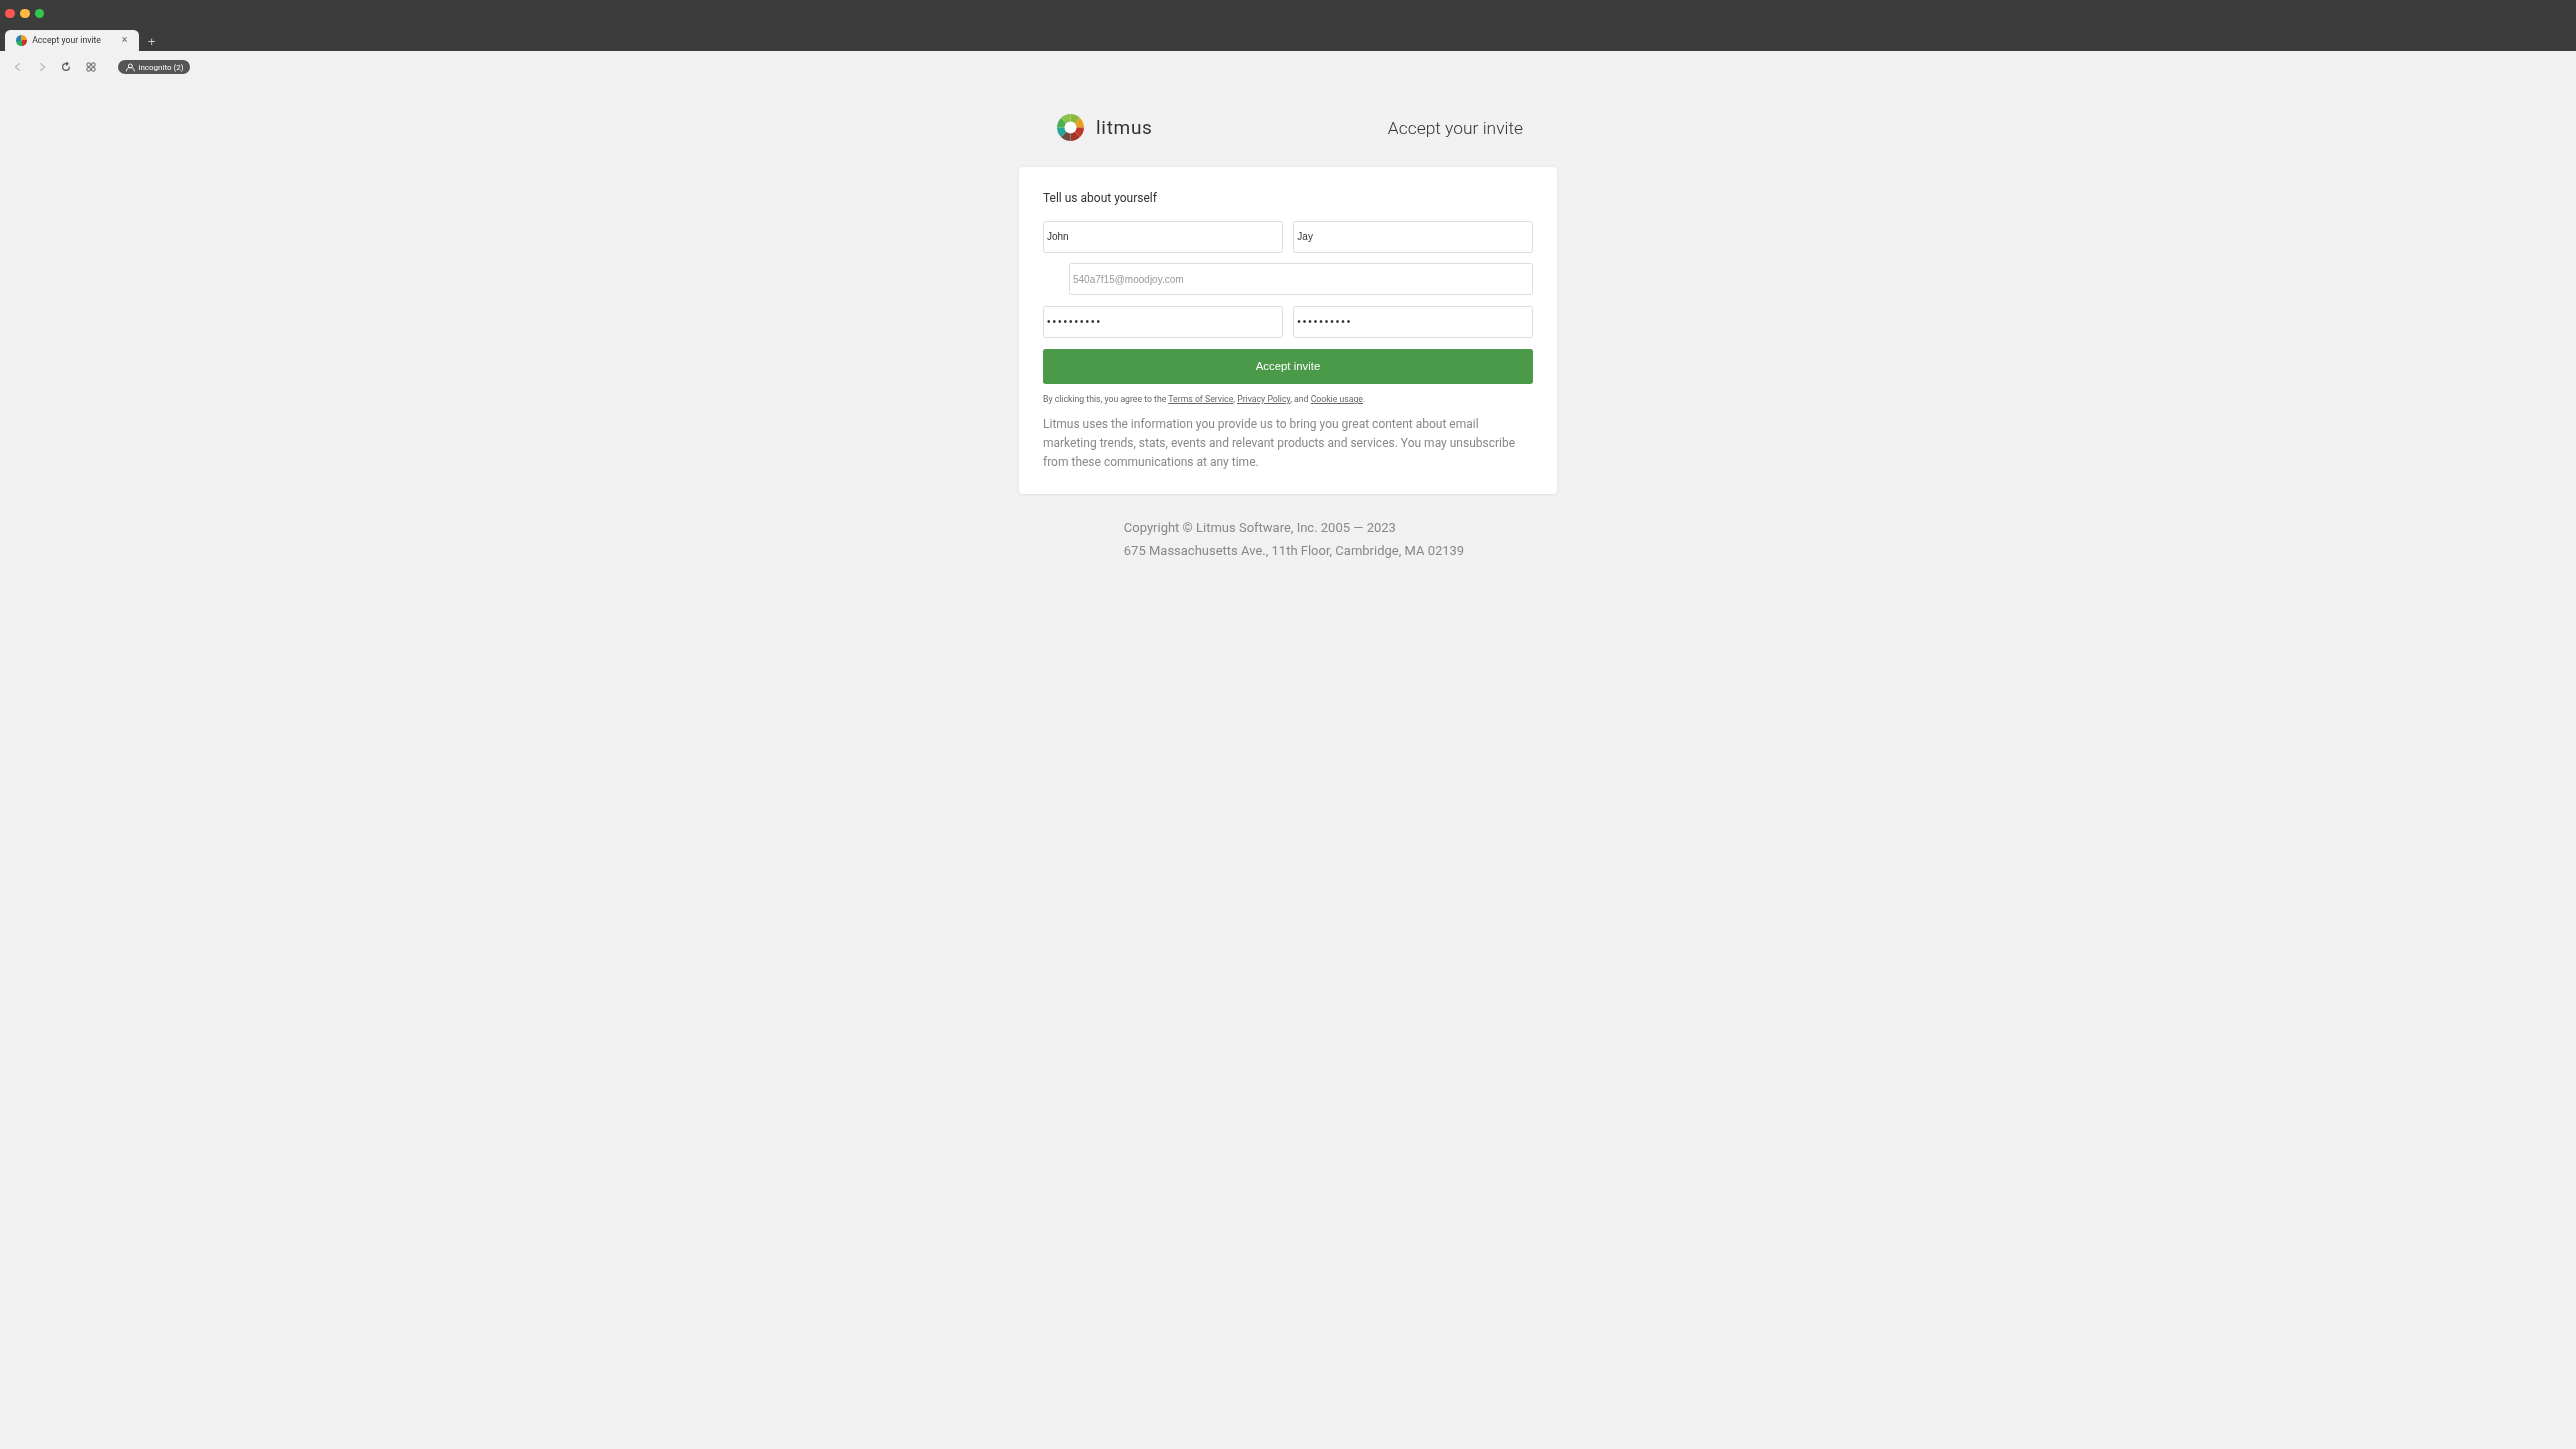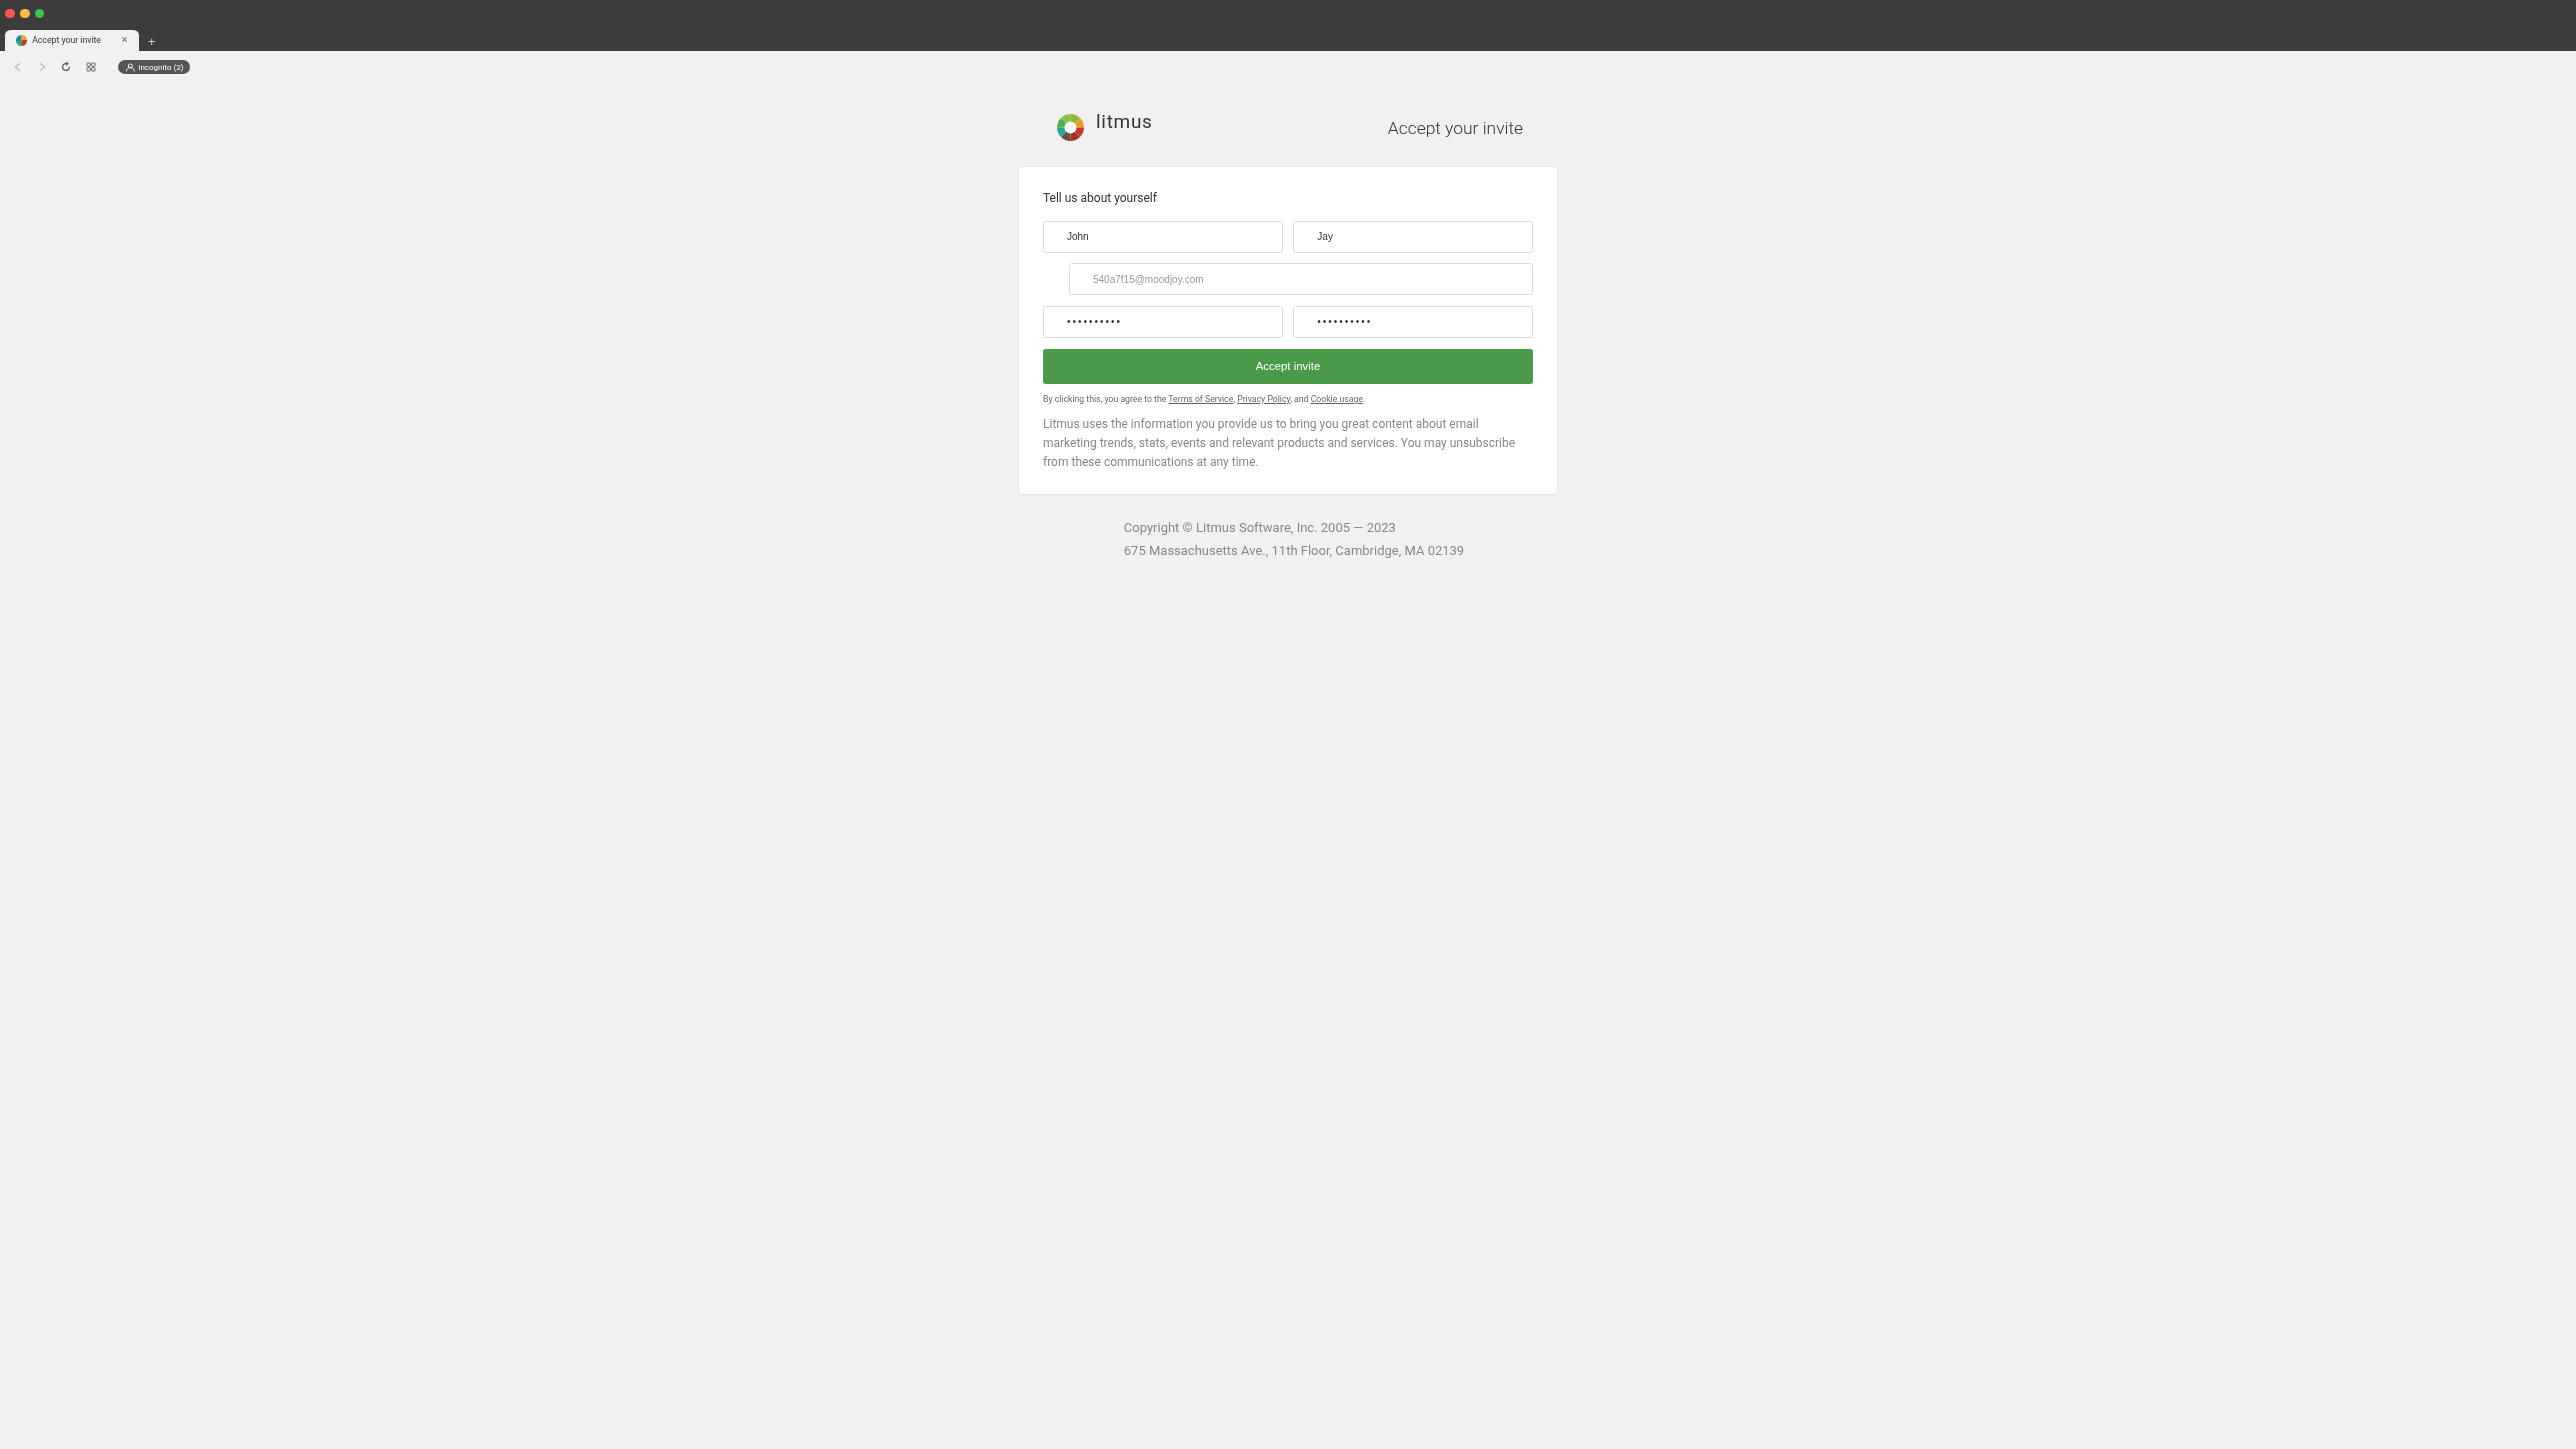--- a/index.html
+++ b/index.html
@@ -196,20 +196,21 @@
       display: flex;
       justify-content: space-between;
       align-items: center;
       width: 470px;
       max-width: 100%;
       margin-bottom: 21.5px;
     }
 
     .logo-container {
       display: flex;
+      align-items: center;
       gap: 8px;
     }
 
     .litmus-logo {
       width: 35px;
       height: 35px;
     }
 
     .logo-text {
       font-size: 19px;
@@ -249,21 +250,21 @@
     .form-row.single {
       display: block;
       margin-left: 26px;
     }
 
     .form-input {
       flex: 1;
       height: 32px;
       border: 0.7px solid #ddd;
       border-radius: 2.7px;
-      padding: 0 23px;
+      padding: 0 3px;
       font-size: 10px;
       color: #333;
       outline: none;
       width: 100%;
     }
 
     .form-input.email-field {
       color: #999;
     }
 

